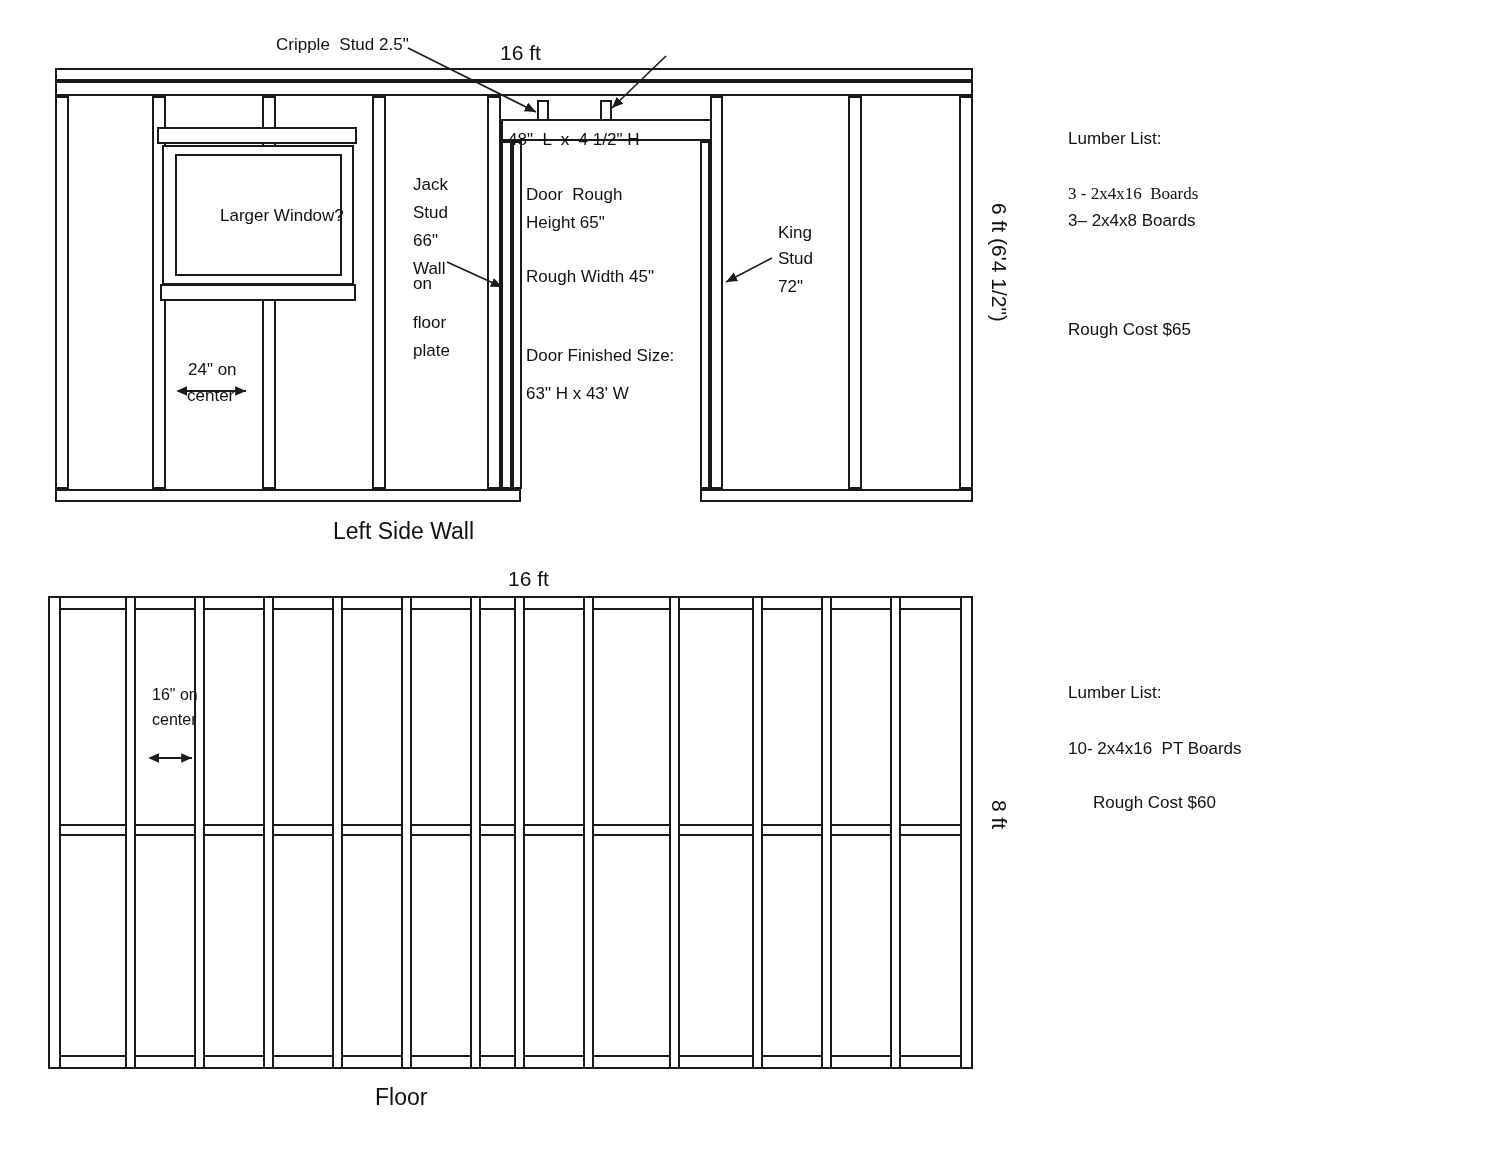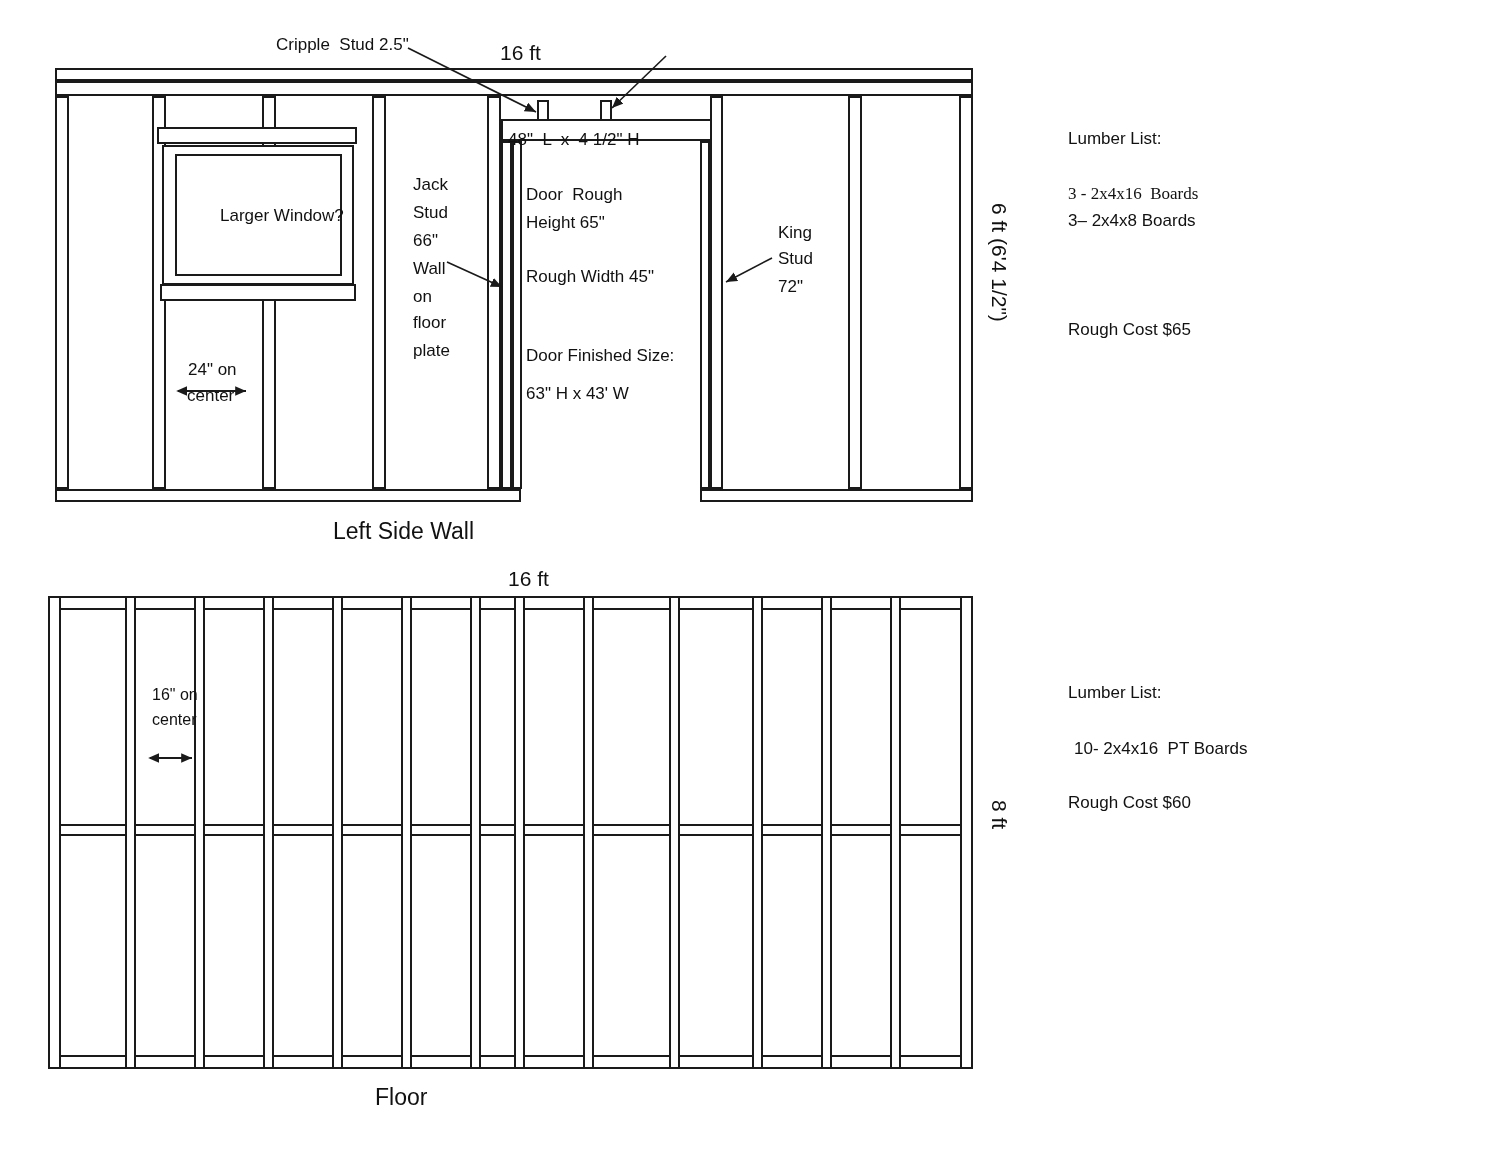--- a/index.html
+++ b/index.html
@@ -96,21 +96,21 @@
   <div class="txt" style="left:508px; top:127px;">48"  L  x  4 1/2" H</div>
   <div class="txt" style="left:220px; top:203px;">Larger Window?</div>
 
   <div class="txt" style="left:188px; top:357px;">24" on</div>
   <div class="txt" style="left:187px; top:383px;">center</div>
 
   <div class="txt" style="left:413px; top:172px;">Jack</div>
   <div class="txt" style="left:413px; top:200px;">Stud</div>
   <div class="txt" style="left:413px; top:228px;">66"</div>
   <div class="txt" style="left:413px; top:256px;">Wall</div>
-  <div class="txt" style="left:413px; top:284px;">on</div>
+  <div class="txt" style="left:413px; top:271px;">on</div>
   <div class="txt" style="left:413px; top:310px;">floor</div>
   <div class="txt" style="left:413px; top:338px;">plate</div>
 
   <div class="txt" style="left:526px; top:182px;">Door  Rough</div>
   <div class="txt" style="left:526px; top:210px;">Height 65"</div>
   <div class="txt" style="left:526px; top:264px;">Rough Width 45"</div>
   <div class="txt" style="left:526px; top:343px;">Door Finished Size:</div>
   <div class="txt" style="left:526px; top:381px;">63" H x 43' W</div>
 
   <div class="txt" style="left:778px; top:220px;">King</div>
@@ -149,22 +149,22 @@
   <div class="rect" style="left:890px; top:596px; width:11px; height:473px;"></div>
 
   <div class="txt" style="left:152px; top:682px; font-size:16px;">16" on</div>
   <div class="txt" style="left:152px; top:707px; font-size:16px;">center</div>
 
   <div class="txt big rot" style="left:1012px; top:800px; transform: rotate(90deg);">8 ft</div>
 
   <div class="txt big" style="left:375px; top:1084px; font-size:23px;">Floor</div>
 
   <div class="txt" style="left:1068px; top:680px;">Lumber List:</div>
-  <div class="txt" style="left:1068px; top:736px;margin-left:6px;">10- 2x4x16  PT Boards</div>
-  <div class="txt" style="left:1068px; top:790px;text-align:center;">Rough Cost $60</div>
+  <div class="txt" style="left:1068px; top:736px;">10- 2x4x16  PT Boards</div>
+  <div class="txt" style="left:1093px; top:790px;text-align:center;">Rough Cost $60</div>
 
   <svg class="ov" viewBox="0 0 1500 1159">
     <defs>
       <marker id="arw" markerWidth="9" markerHeight="9" refX="7" refY="3" orient="auto">
         <path d="M0,0 L7,3 L0,6 z" fill="#1a1a1a"></path>
       </marker>
       <marker id="arwS" markerWidth="8" markerHeight="8" refX="6" refY="2.6" orient="auto">
         <path d="M0,0 L6,2.6 L0,5.2 z" fill="#1a1a1a"></path>
       </marker>
       <marker id="arwSstart" markerWidth="8" markerHeight="8" refX="1" refY="2.6" orient="auto">

